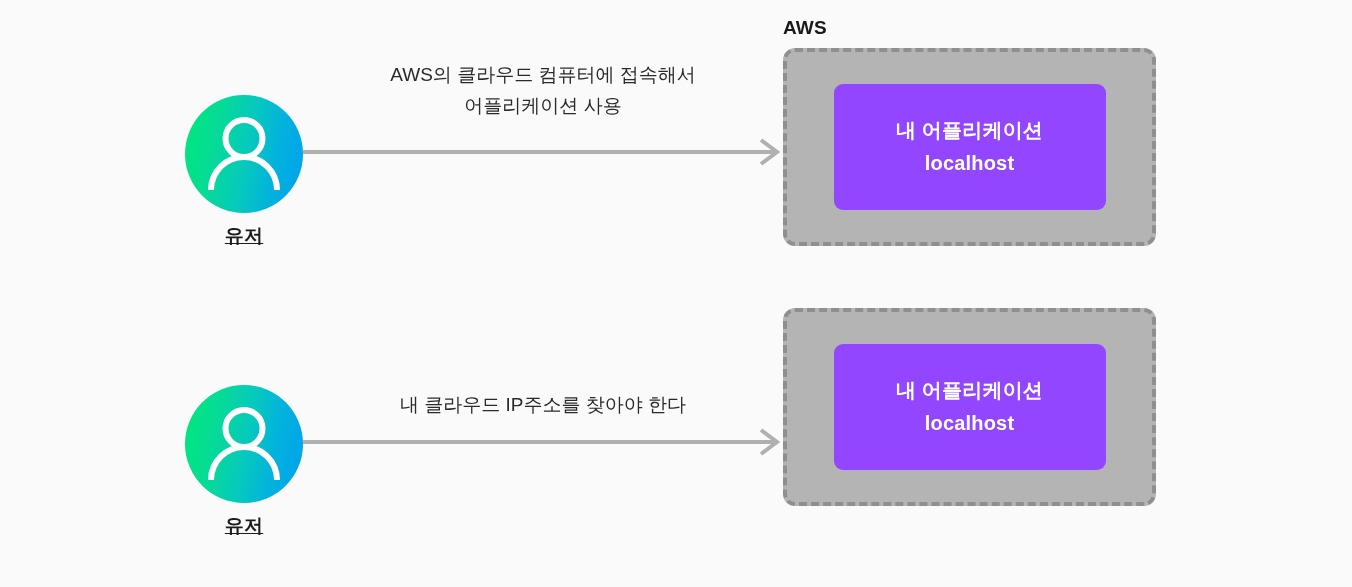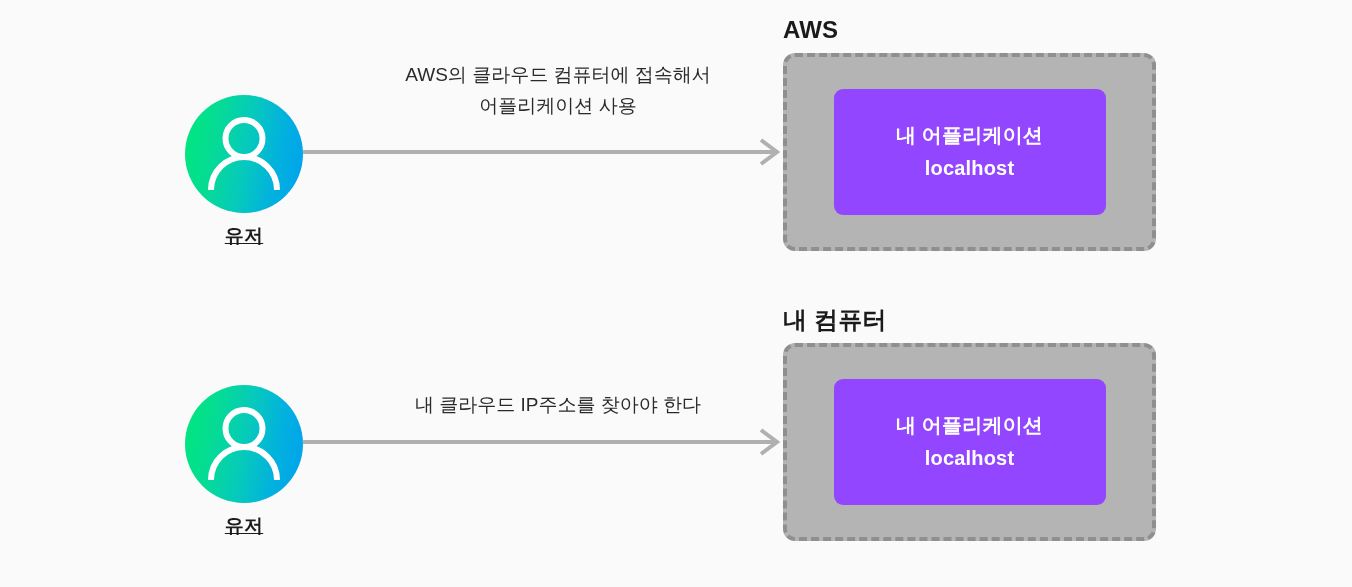--- a/index.html
+++ b/index.html
@@ -72,21 +72,21 @@
   
   .flow {
     position: absolute;
     left: 303px;
     top: 0;
     width: 478px;
     height: 260px;
   }
   .flow-caption {
     position: absolute;
-    left: 16px;
+    left: 1px;
     width: 478px;
     text-align: center;
     font-size: 19px;
     color: #2a2a2a;
     line-height: 1.62;
     white-space: pre-line;
   }
   .flow-top .flow-caption { top: 42px; }
   .flow-bottom .flow-caption { top: 82px; }
 
@@ -100,21 +100,21 @@
   }
 
   
   .machine {
     position: absolute;
     left: 783px;
     top: 0;
     width: 374px;
   }
   .machine-label {
-    font-size: 24px;
+    font-size: 19px;
     font-weight: bold;
     color: #1a1a1a;
     line-height: 1;
     margin-bottom: 11px;
     letter-spacing: 0.2px;
   }
   .machine-box {
     width: 373px;
     height: 198px;
     box-sizing: border-box;
@@ -197,21 +197,20 @@
 
     <div class="flow flow-bottom">
       <div class="flow-caption">내 클라우드 IP주소를 찾아야 한다</div>
       <svg class="arrow" viewBox="0 0 478 32" xmlns="http://www.w3.org/2000/svg" aria-hidden="true">
         <line x1="0" y1="16" x2="474" y2="16" stroke="#b0b0b0" stroke-width="4"></line>
         <polyline points="458,4 474,16 458,28" fill="none" stroke="#b0b0b0" stroke-width="4" stroke-linecap="butt" stroke-linejoin="miter"></polyline>
       </svg>
     </div>
 
     <div class="machine">
-      <div class="machine-label">내 컴퓨터</div>
       <div class="machine-box">
         <div class="app-box">
           <div class="app-line">내 어플리케이션</div>
           <div class="app-line">localhost</div>
         </div>
       </div>
     </div>
 
   </div>
 

